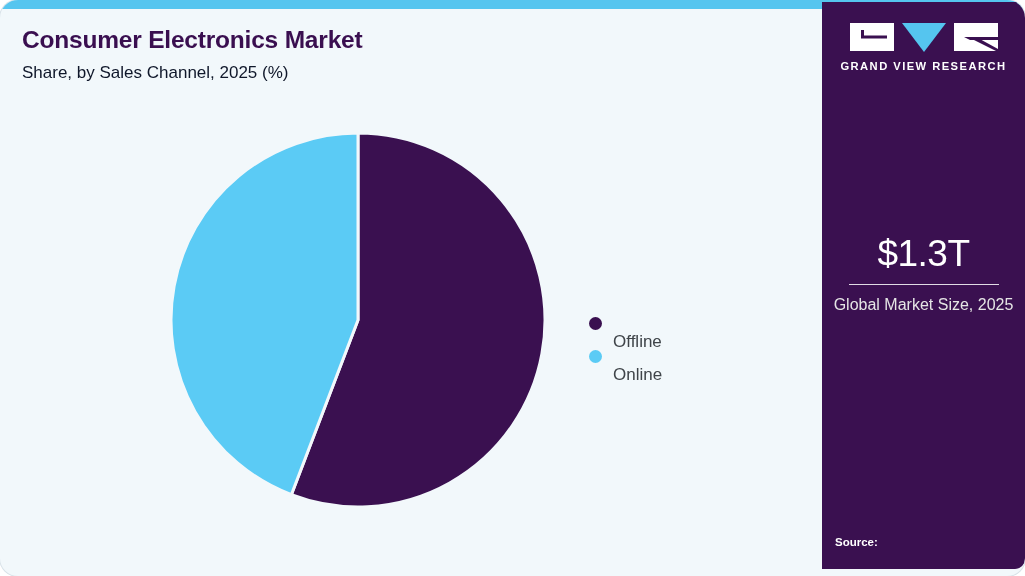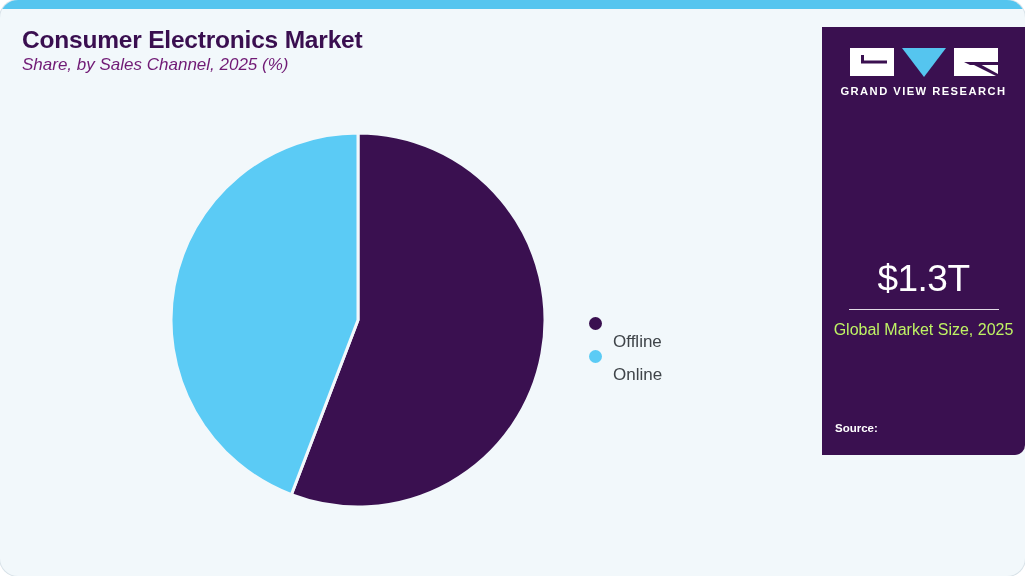--- a/index.html
+++ b/index.html
@@ -52,26 +52,25 @@
   }
   .chart-title {
     margin: 0;
     font-size: 24.5px;
     font-weight: bold;
     color: #3a0f50;
     letter-spacing: -0.2px;
     line-height: 1.15;
   }
   .chart-subtitle {
-    margin: 1px 0 0 0;
+    margin: 9px 0 0 0;
     font-size: 17px;
     font-weight: normal;
-    color: #701a75;
+    color: #0f172a;
     line-height: 1.2;
-    font-style: italic;
   }
 
   
   .pie-wrap {
     position: absolute;
     left: 169px;
     top: 122px;
     width: 378px;
     height: 378px;
   }
@@ -104,24 +103,24 @@
     font-size: 17px;
     color: #3f4449;
     line-height: 1;
     white-space: nowrap;
     margin-top: 36px;
   }
 
   
   .side-panel {
     position: absolute;
-    top: 27px;
+    top: 2px;
     right: 0;
     width: 203px;
-    height: 428px;
+    height: 567px;
     background: #3a1050;
     border-bottom-right-radius: 10px;
   }
 
   
   .logo-block {
     position: absolute;
     top: 19px;
     left: 0;
     width: 203px;
@@ -158,21 +157,21 @@
   }
   .stat-rule {
     width: 150px;
     height: 1px;
     background: #ffffff;
     opacity: 0.85;
     margin: 10px auto 9px auto;
   }
   .stat-caption {
     font-size: 16px;
-    color: #bef264;
+    color: #e5e5e5;
     line-height: 1.32;
     padding: 0 8px;
   }
 
   
   .source-block {
     position: absolute;
     left: 13px;
     bottom: 18px;
     width: 190px;

